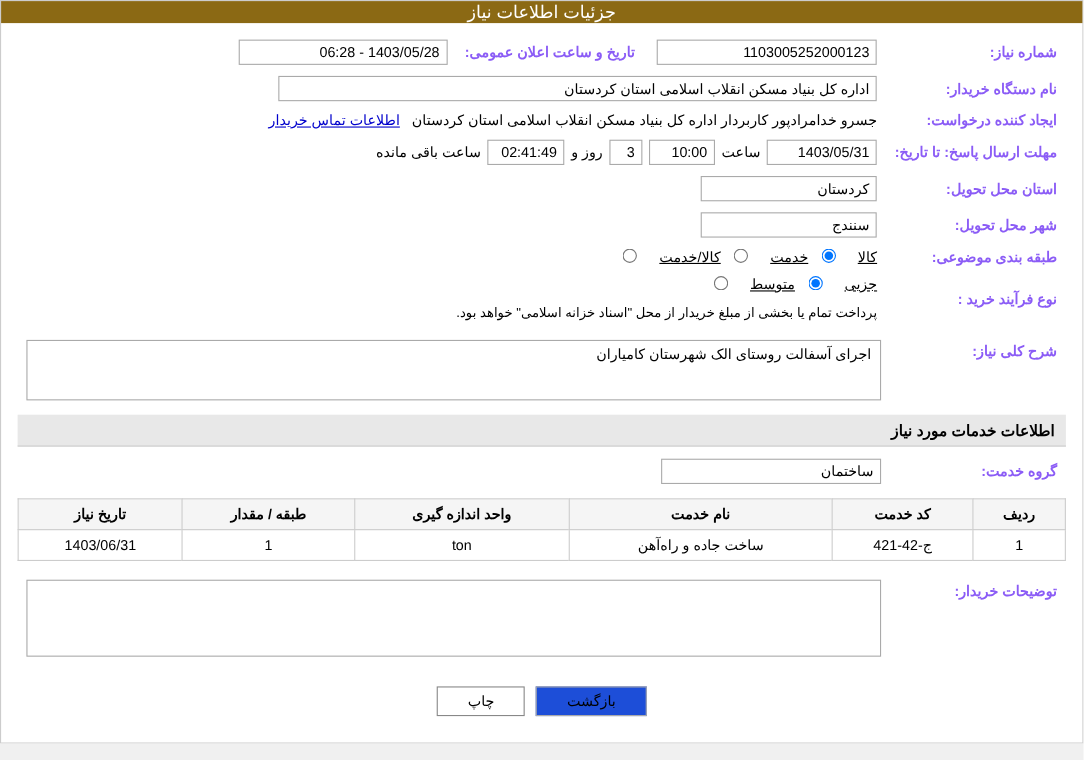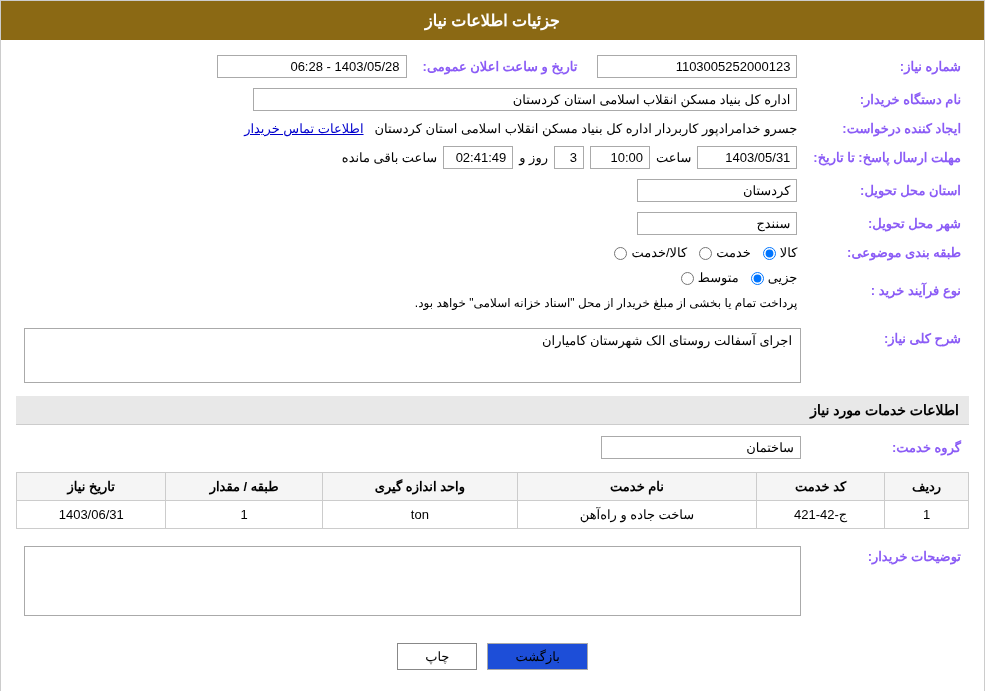--- a/index.html
+++ b/index.html
@@ -12,23 +12,23 @@
     .page-wrapper {
       max-width: 985px;
       margin: 0 auto;
       background: #fff;
       border: 1px solid #ccc;
     }
     .header-bar {
       background: #8B6914;
       color: #fff;
       text-align: center;
-      padding: 10px;
+      padding: 0;
       font-size: 16px;
-      font-weight: bold;
+      font-weight: normal;
     }
     .content {
       padding: 10px 15px;
     }
     .info-table {
       width: 100%;
       border-collapse: collapse;
       margin-bottom: 8px;
     }
     .info-table td {
@@ -68,22 +68,23 @@
     }
     .radio-group {
       display: flex;
       align-items: center;
       gap: 12px;
       flex-direction: row-reverse;
       justify-content: flex-end;
     }
     .radio-item {
       display: flex;
-      align-items: flex-end;
-      gap: 4px;
+      align-items: flex-start;
+      gap: 20px;
+      text-decoration: underline;
     }
     .services-table {
       width: 100%;
       border-collapse: collapse;
       margin-top: 8px;
     }
     .services-table th, .services-table td {
       border: 1px solid #ccc;
       padding: 6px 8px;
       text-align: center;

